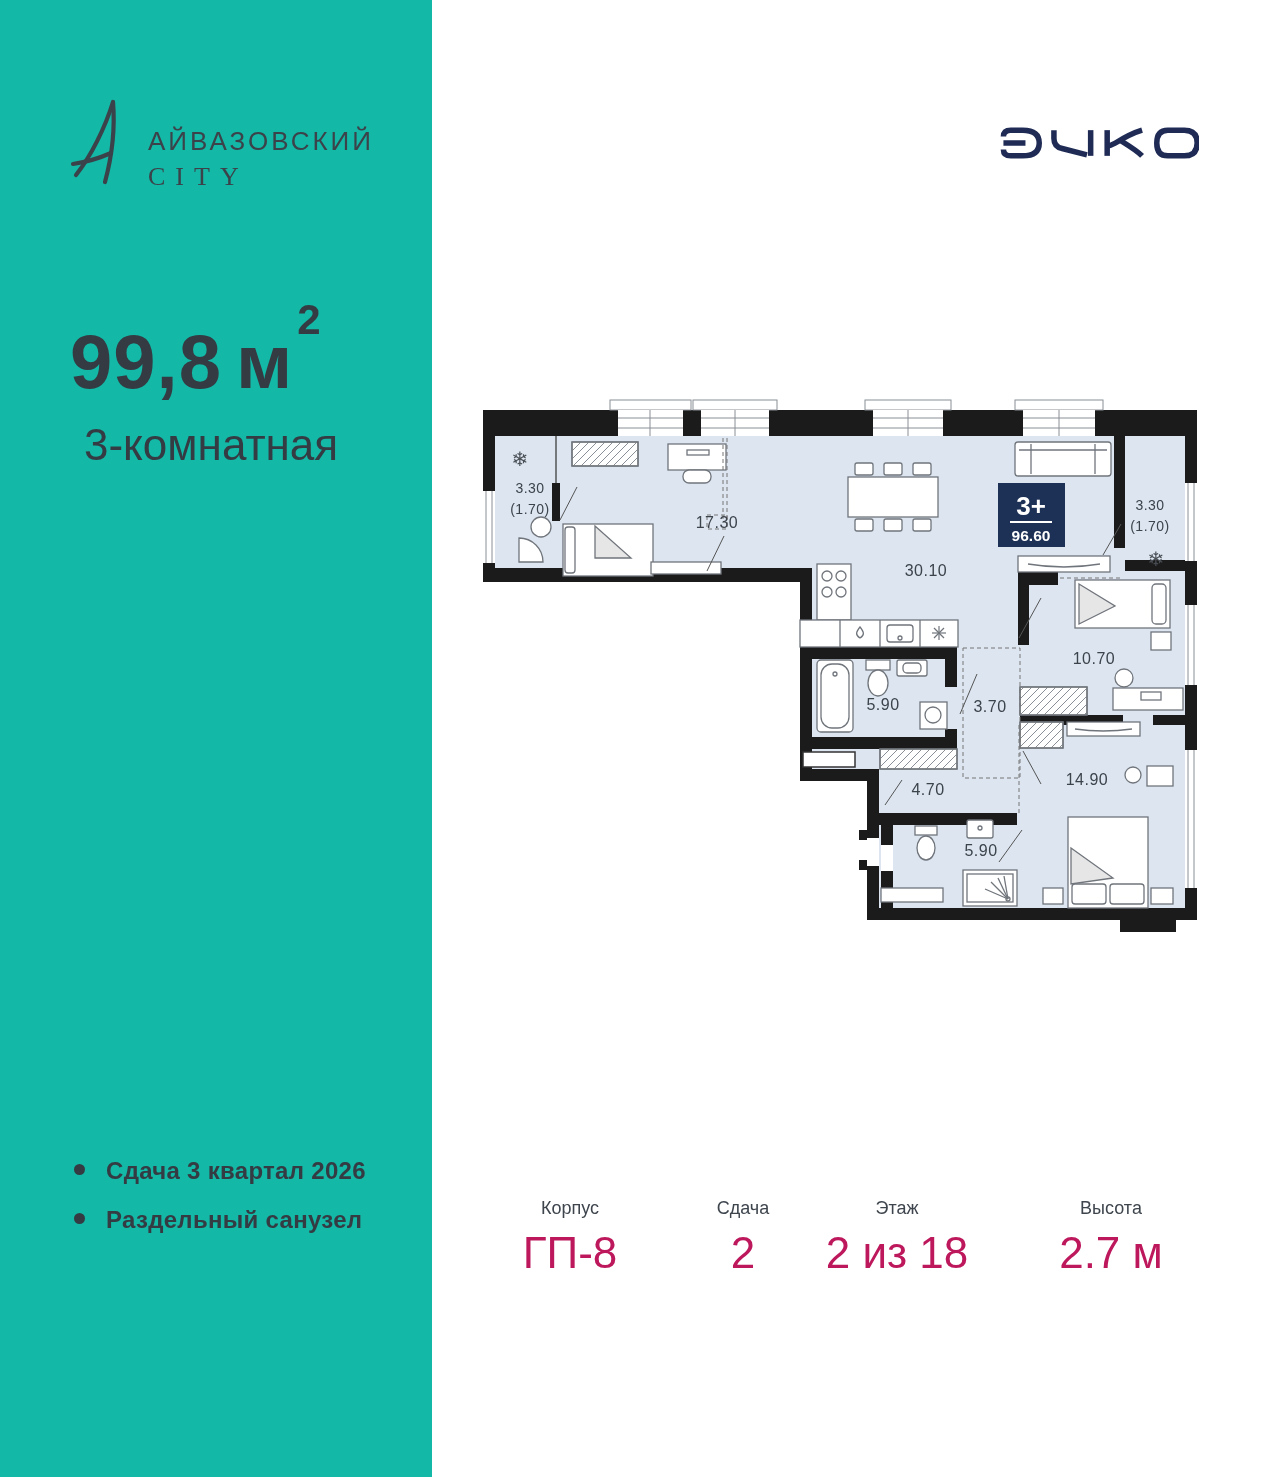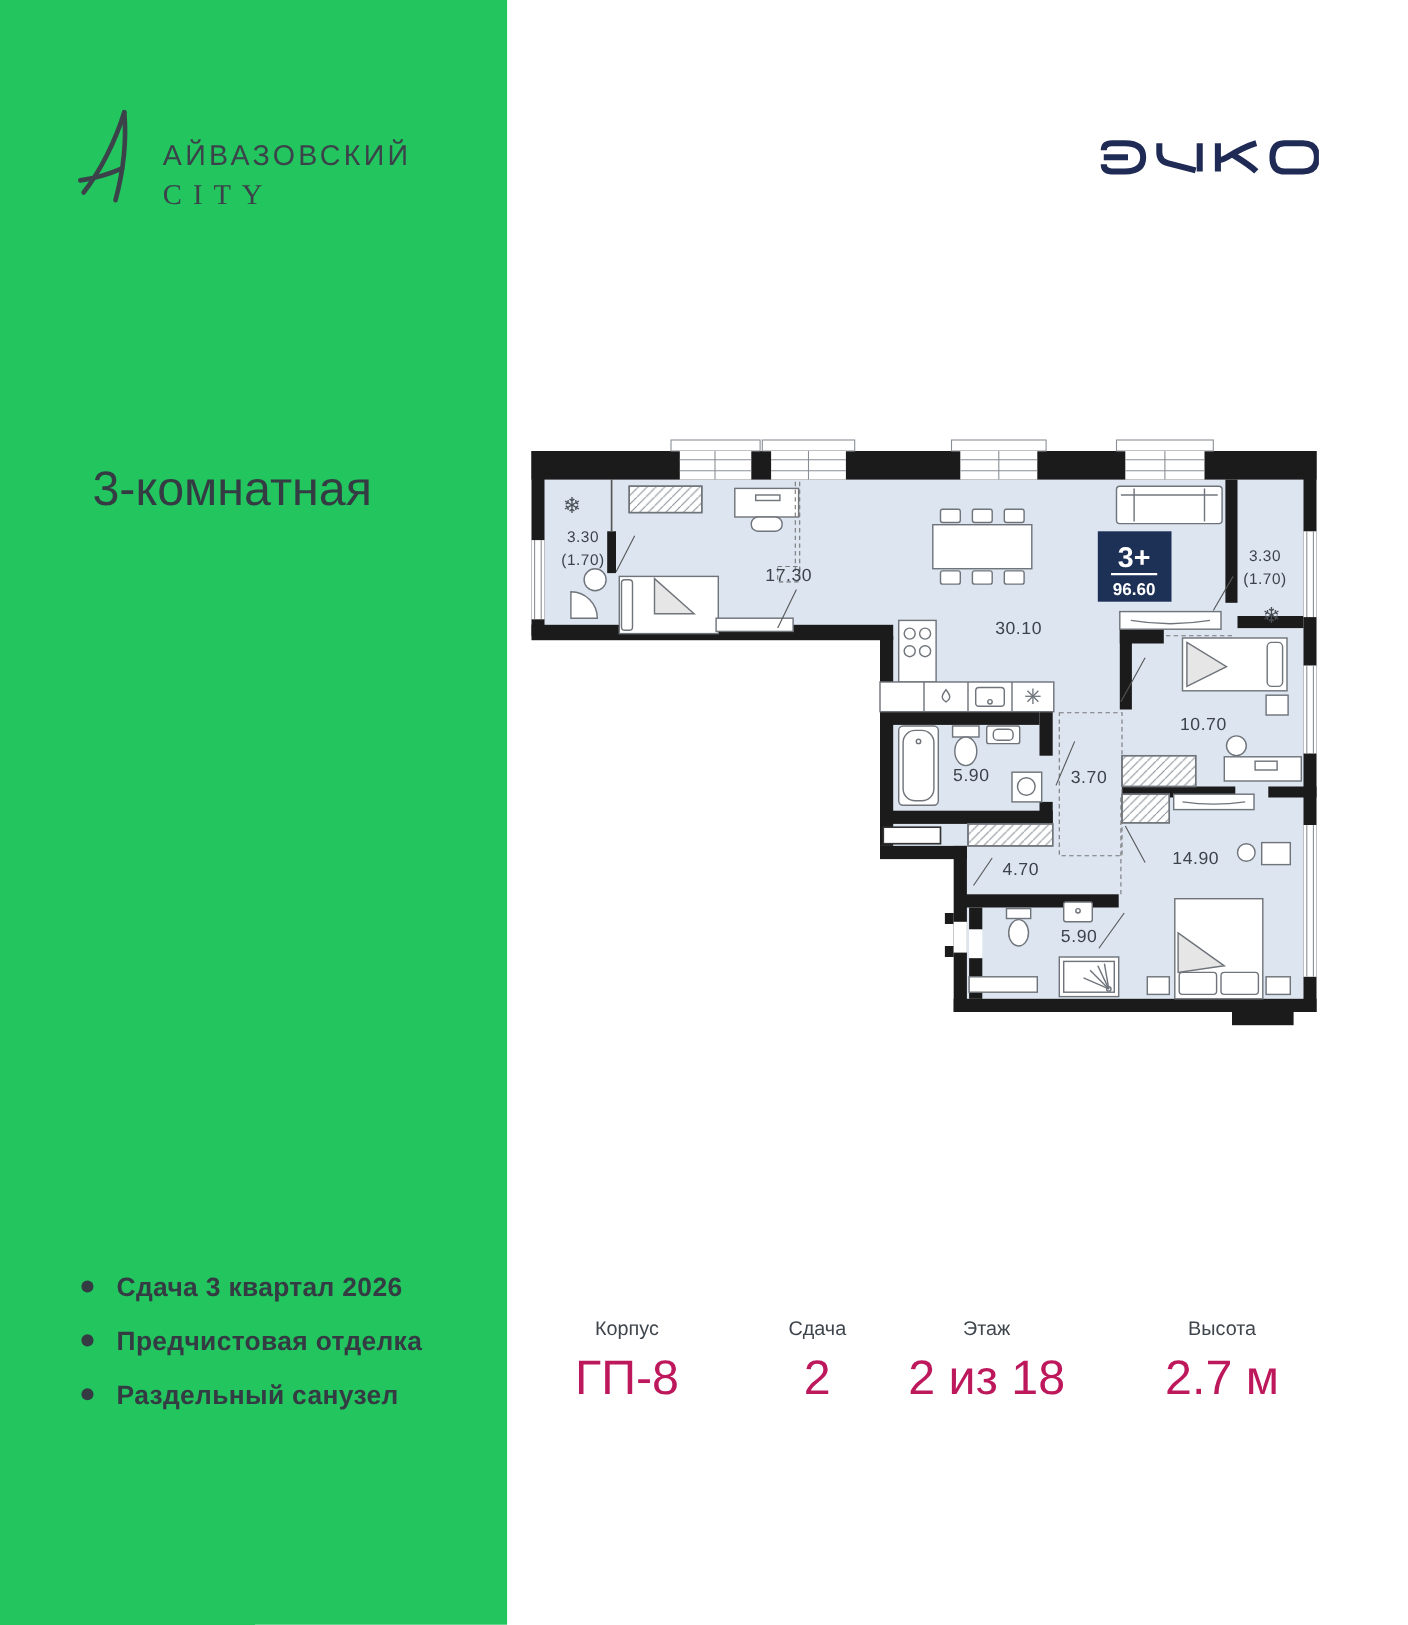--- a/index.html
+++ b/index.html
@@ -1,18 +1,18 @@
 <!DOCTYPE html>
 <html><head>
 <meta charset="utf-8">
 <style>
   html,body{margin:0;padding:0;}
   body{width:1280px;height:1477px;position:relative;background:#ffffff;
        font-family:"Liberation Sans","DejaVu Sans",sans-serif;overflow:hidden;}
-  .sidebar{position:absolute;left:0;top:0;width:461px;height:1477px;background:#22c55e;}
+  .sidebar{position:absolute;left:0;top:0;width:384px;height:1477px;background:#14b8a6;padding-left:48px;}
   
   .brand{position:absolute;left:70px;top:98px;display:flex;}
   .brand-mark{width:56px;height:90px;}
   .brand-text{margin-left:22px;margin-top:28px;color:#3b424a;}
   .brand-line1{font-size:26px;letter-spacing:3px;font-weight:400;}
   .brand-line2{font-size:26px;letter-spacing:10px;font-weight:400;margin-top:5px;font-family:Liberation Serif, serif;}
   
   .area{position:absolute;left:70px;top:318px;color:#343b43;font-weight:700;
         font-size:76px;letter-spacing:1px;white-space:nowrap;}
   .area .unit{margin-left:14px;}
@@ -48,31 +48,28 @@
         <path d="M 43,4 C 35,30 21,58 6,77"></path>
         <path d="M 43,4 C 45,28 42,58 35,84"></path>
         <path d="M 3,66 Q 23,63 41,55"></path>
       </svg>
       <div class="brand-text">
         <div class="brand-line1">АЙВАЗОВСКИЙ</div>
         <div class="brand-line2">CITY</div>
       </div>
     </div>
 
+    <div class="area"><span>99,8</span><span class="unit">м</span><sup>2</sup></div>
 
     <div class="rooms">3-комнатная</div>
 
     <ul class="features">
       <li>
           <span class="dot"></span>
           <span>Сдача 3 квартал 2026</span>
-        </li>
-      <li>
-          <span class="dot"></span>
-          <span>Предчистовая отделка</span>
         </li>
       <li>
           <span class="dot"></span>
           <span>Раздельный санузел</span>
         </li>
     </ul>
   </aside>
 
   <svg class="enko" viewBox="0 0 220 40" fill="none" stroke="#1f2b55" stroke-width="6" stroke-linejoin="round">
     <title>ЭНКО</title>

